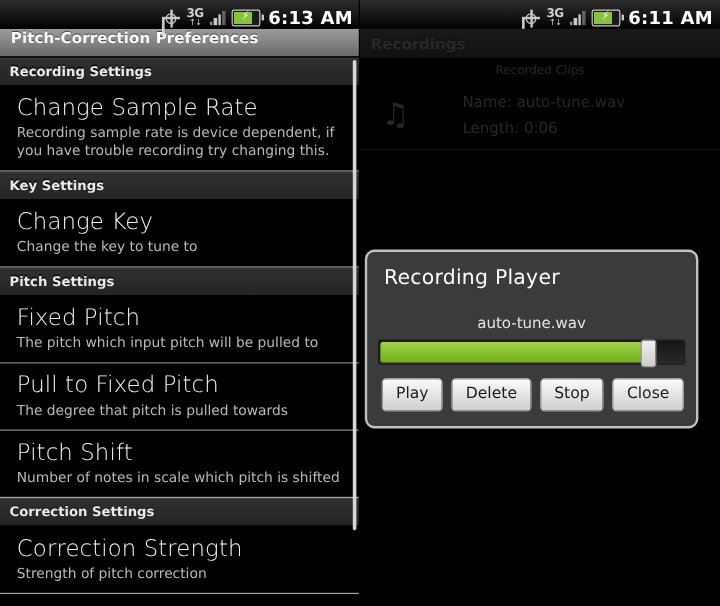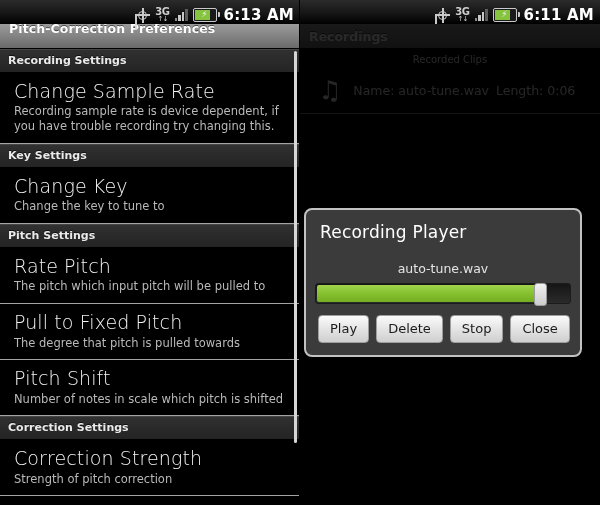--- a/index.html
+++ b/index.html
@@ -139,22 +139,22 @@
     margin-left: 2px;
     letter-spacing: .2px;
   }
 
   
   .titlebar {
     height: 24px;
     background: linear-gradient(to bottom, #9a9a9a 0%, #868686 45%, #6a6a6a 100%);
     border-bottom: 1px solid #000;
     display: flex;
-    align-items: flex-end;
-    padding: 12px 9px;
+    align-items: flex-start;
+    padding: 0 9px;
     box-sizing: border-box;
   }
   .titlebar .t {
     color: #ffffff;
     font-size: 12.5px;
     font-weight: bold;
     text-shadow: 0 -1px 0 rgba(0,0,0,.55);
     letter-spacing: .1px;
   }
   .prefs {
@@ -241,21 +241,21 @@
     align-items: center;
     gap: 12px;
     padding: 4px 14px 10px 18px;
     border-bottom: 1px solid #7d7d7d;
   }
   .note-icon {
     font-size: 26px;
     color: #ededed;
     line-height: 1;
   }
-  .clip-lines { display: flex; gap: 7px; }
+  .clip-lines { display: flex; flex-direction: column; gap: 7px; margin-left: 32px; }
   .clip-line { color: #e6e6e6; font-size: 12.5px; }
 
   .dialog {
     position: absolute;
     left: 4px;
     top: 184px;
     width: 278px;
     background: #3b3b3b;
     border: 2px solid #c2c2c2;
     border-radius: 8px;
@@ -363,21 +363,21 @@
       </div>
 
       <div class="section-head">Key Settings</div>
       <div class="pref-item">
         <div class="pref-title">Change Key</div>
         <div class="pref-sub">Change the key to tune to</div>
       </div>
 
       <div class="section-head">Pitch Settings</div>
       <div class="pref-item">
-        <div class="pref-title">Rate Pitch</div>
+        <div class="pref-title">Fixed Pitch</div>
         <div class="pref-sub">The pitch which input pitch will be pulled to</div>
       </div>
       <div class="pref-item">
         <div class="pref-title">Pull to Fixed Pitch</div>
         <div class="pref-sub">The degree that pitch is pulled towards</div>
       </div>
       <div class="pref-item">
         <div class="pref-title">Pitch Shift</div>
         <div class="pref-sub">Number of notes in scale which pitch is shifted</div>
       </div>

